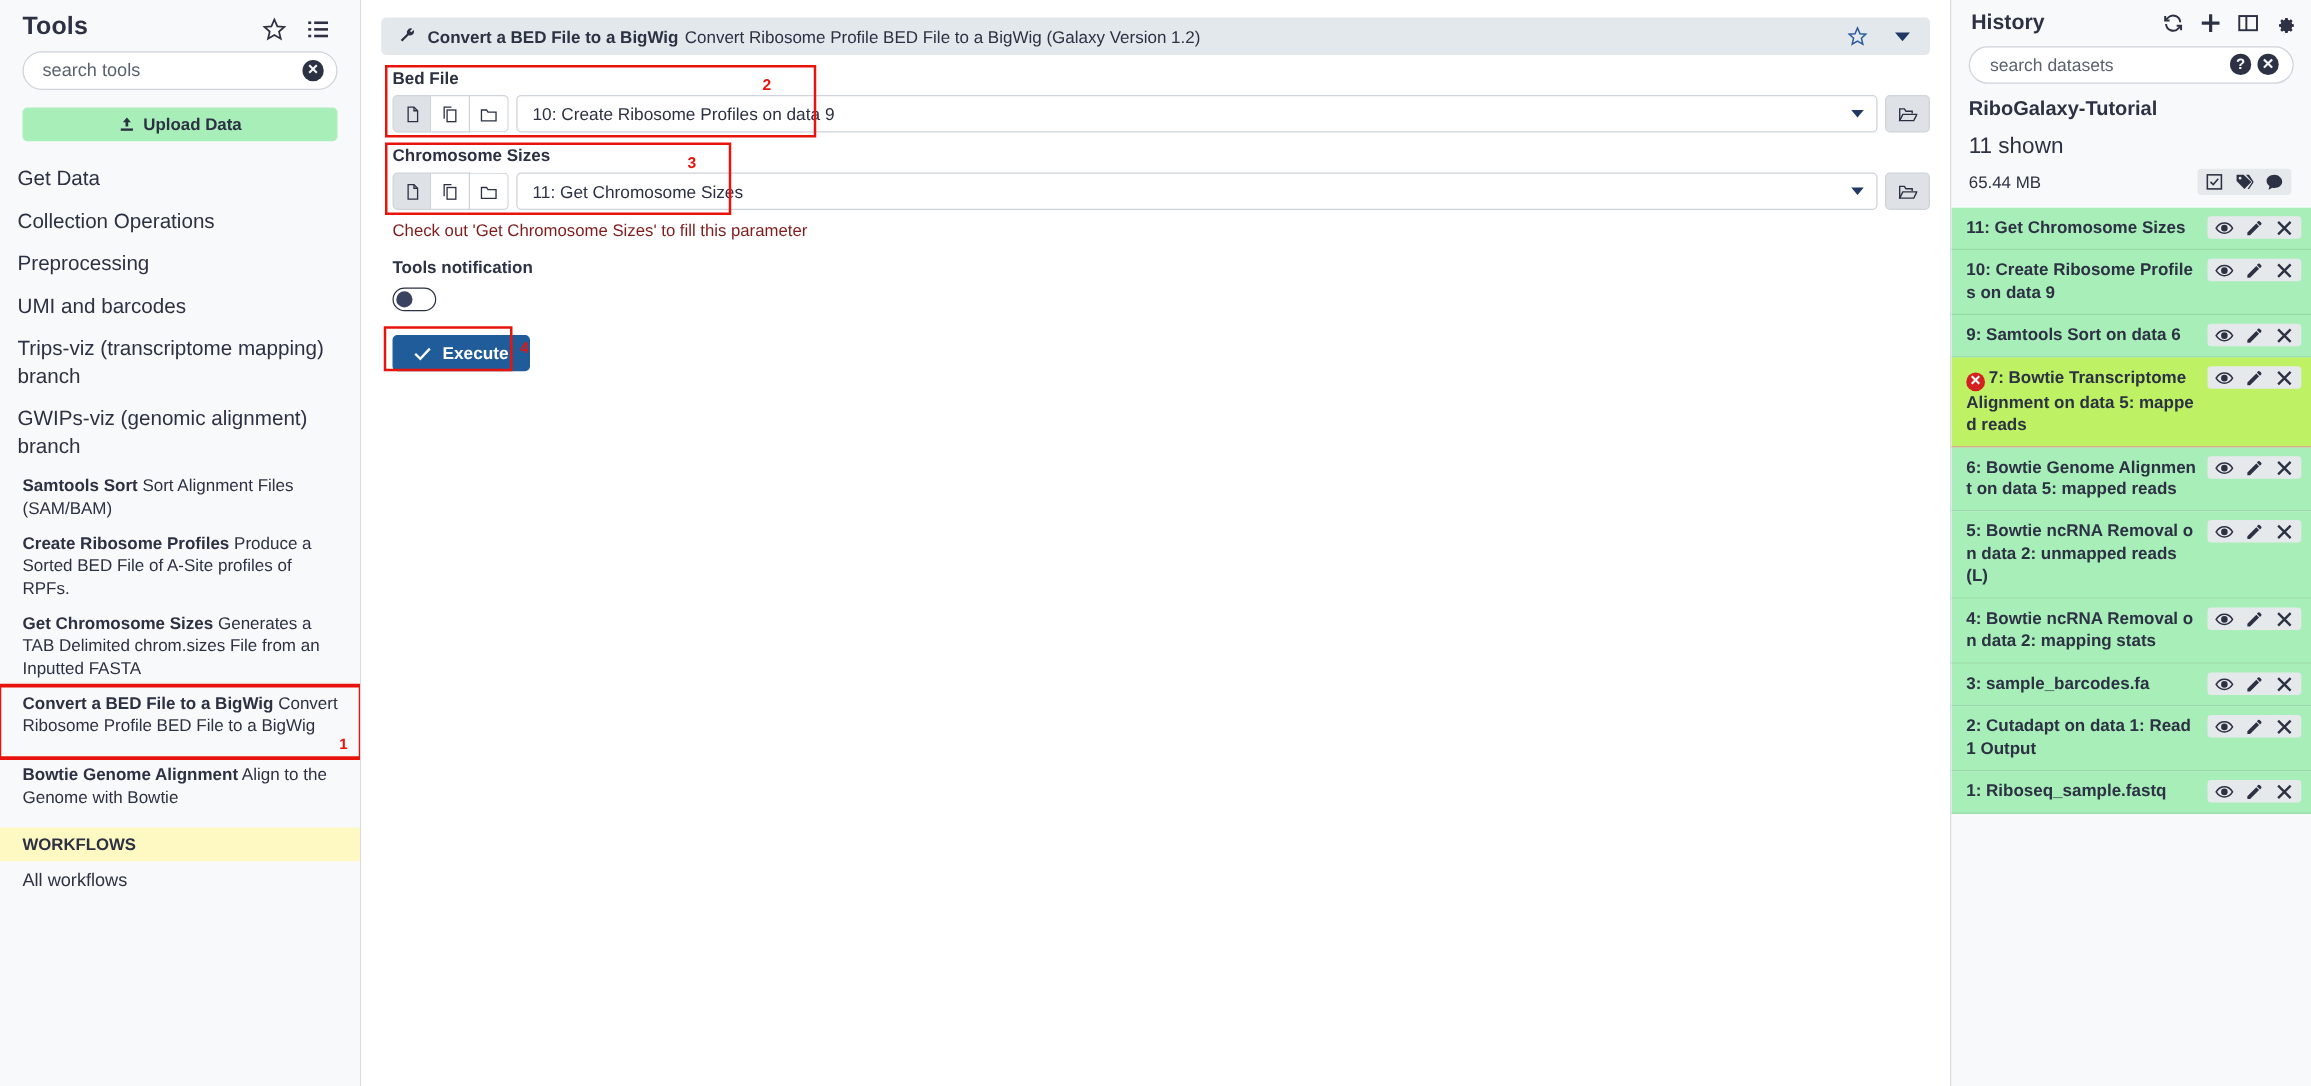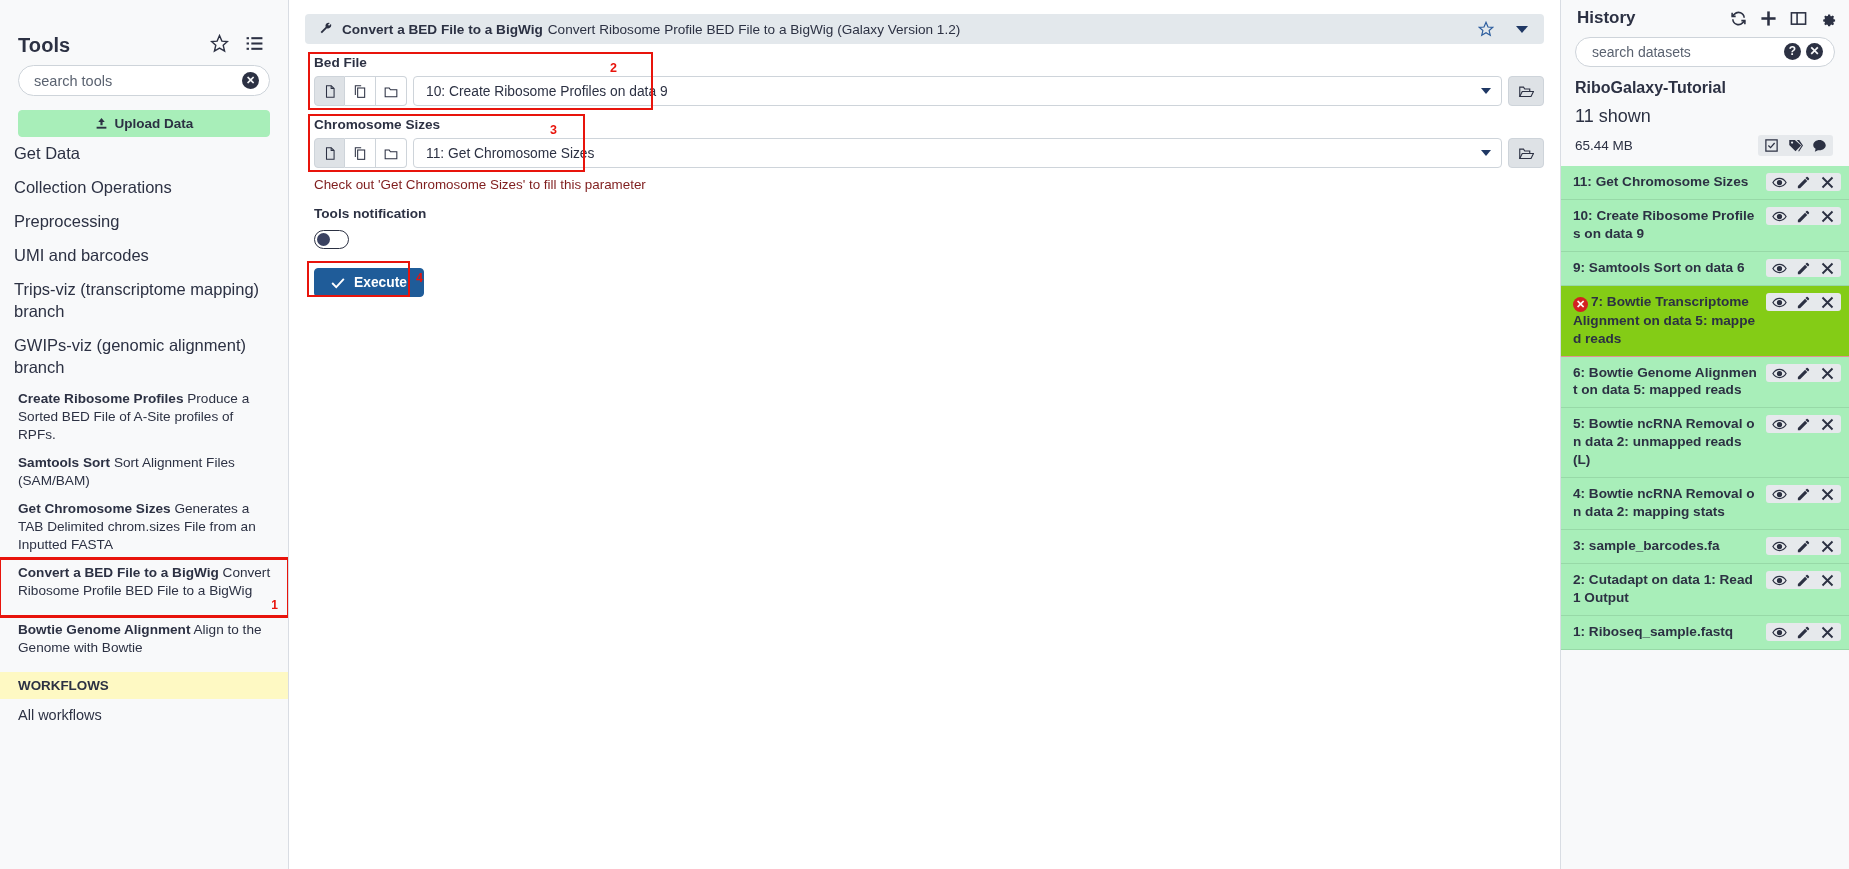--- a/index.html
+++ b/index.html
@@ -15,23 +15,22 @@
 
   
   .tool-panel {
     width: 289px; height: 869px;
     background: #f8f9fa;
     border-right: 1px solid #d9dde3;
     display: flex; flex-direction: column;
     position: relative;
   }
   .tool-header {
-    display: flex; align-items: flex-start; justify-content: space-between;
+    display: flex; align-items: flex-end; justify-content: space-between;
     padding: 10px 14px 4px 18px;
-    margin-top: 24px;
   }
   .tool-title { font-size: 20px; font-weight: bold; color: #2c3143; letter-spacing: .1px; }
   .tool-header-icons { display: flex; gap: 16px; align-items: center; padding-right: 10px;}
   .hicon { width: 19px; height: 19px; display:inline-block; color:#2c3143; }
   .hicon svg { display:block; }
 
   .search-wrap { padding: 4px 18px 0 18px; position: relative; }
   .search-box {
     width: 100%; height: 31px;
     border: 1px solid #ced4da; border-radius: 16px;
@@ -52,21 +51,21 @@
 
   .upload-btn {
     margin: 14px 18px 0 18px;
     height: 27px;
     background: #a8eeb9; border: 1px solid #a8eeb9; border-radius: 4px;
     display: flex; align-items: center; justify-content: center; gap: 7px;
     font-size: 13.5px; font-weight: bold; color: #2c3143; cursor: pointer;
   }
   .upload-btn svg { width: 13px; height: 13px; }
 
-  .tool-list { flex: 1; overflow: hidden; }
+  .tool-list { padding-top: 14px; flex: 1; overflow: hidden; }
   .tool-section {
     padding: 6px 18px 6px 14px;
     font-size: 16.5px; color: #2c3143; cursor: pointer; line-height: 1.33;
   }
   .tool-item {
     padding: 5px 16px 5px 18px;
     font-size: 13.6px; line-height: 1.33; cursor: pointer; color: #2c3143;
   }
   .tool-item b { font-weight: bold; }
   .tool-item.highlighted {
@@ -224,21 +223,21 @@
   .hist-size-icons .hicon { width: 15px; height: 15px; cursor: pointer;}
 
   .dataset-list { flex: 1; overflow: hidden; }
   .dataset {
     background: #a8eeb9;
     border-bottom: 1px solid #97d9a7;
     display: flex; align-items: flex-start;
     padding: 7px 8px 8px 12px;
     cursor: pointer; min-height: 33px;
   }
-  .dataset.error { background: #84cc16; border-bottom-color: #e39295; }
+  .dataset.error { background: #bef264; border-bottom-color: #e39295; }
   .ds-name {
     flex: 1; font-size: 13.6px; font-weight: bold; color: #2c3143;
     line-height: 1.32; word-break: break-all; padding-right: 6px;
   }
   .err-dot {
     width: 15px; height: 15px; border-radius: 50%;
     background: #d32121; color: #fff; display: inline-flex;
     align-items: center; justify-content: center;
     font-size: 11px; font-weight: bold; margin-right: 3px;
     vertical-align: -2px; flex: 0 0 auto;
@@ -291,26 +290,26 @@
 
     <div class="tool-list">
       <div class="tool-section">Get Data</div>
       <div class="tool-section">Collection Operations</div>
       <div class="tool-section">Preprocessing</div>
       <div class="tool-section">UMI and barcodes</div>
       <div class="tool-section">Trips-viz (transcriptome mapping) branch</div>
       <div class="tool-section">GWIPs-viz (genomic alignment) branch</div>
 
       <div class="tool-item">
+        <b>Samtools Sort</b>
+        <span>Sort Alignment Files (SAM/BAM)</span>
+      </div>
+      <div class="tool-item">
         <b>Create Ribosome Profiles</b>
         <span>Produce a Sorted BED File of A-Site profiles of RPFs.</span>
-      </div>
-      <div class="tool-item">
-        <b>Samtools Sort</b>
-        <span>Sort Alignment Files (SAM/BAM)</span>
       </div>
       <div class="tool-item">
         <b>Get Chromosome Sizes</b>
         <span>Generates a TAB Delimited chrom.sizes File from an Inputted FASTA</span>
       </div>
       <div class="tool-item highlighted">
         <b>Convert a BED File to a BigWig</b>
         <span>Convert Ribosome Profile BED File to a BigWig</span>
         <span class="marker">1</span>
       </div>

